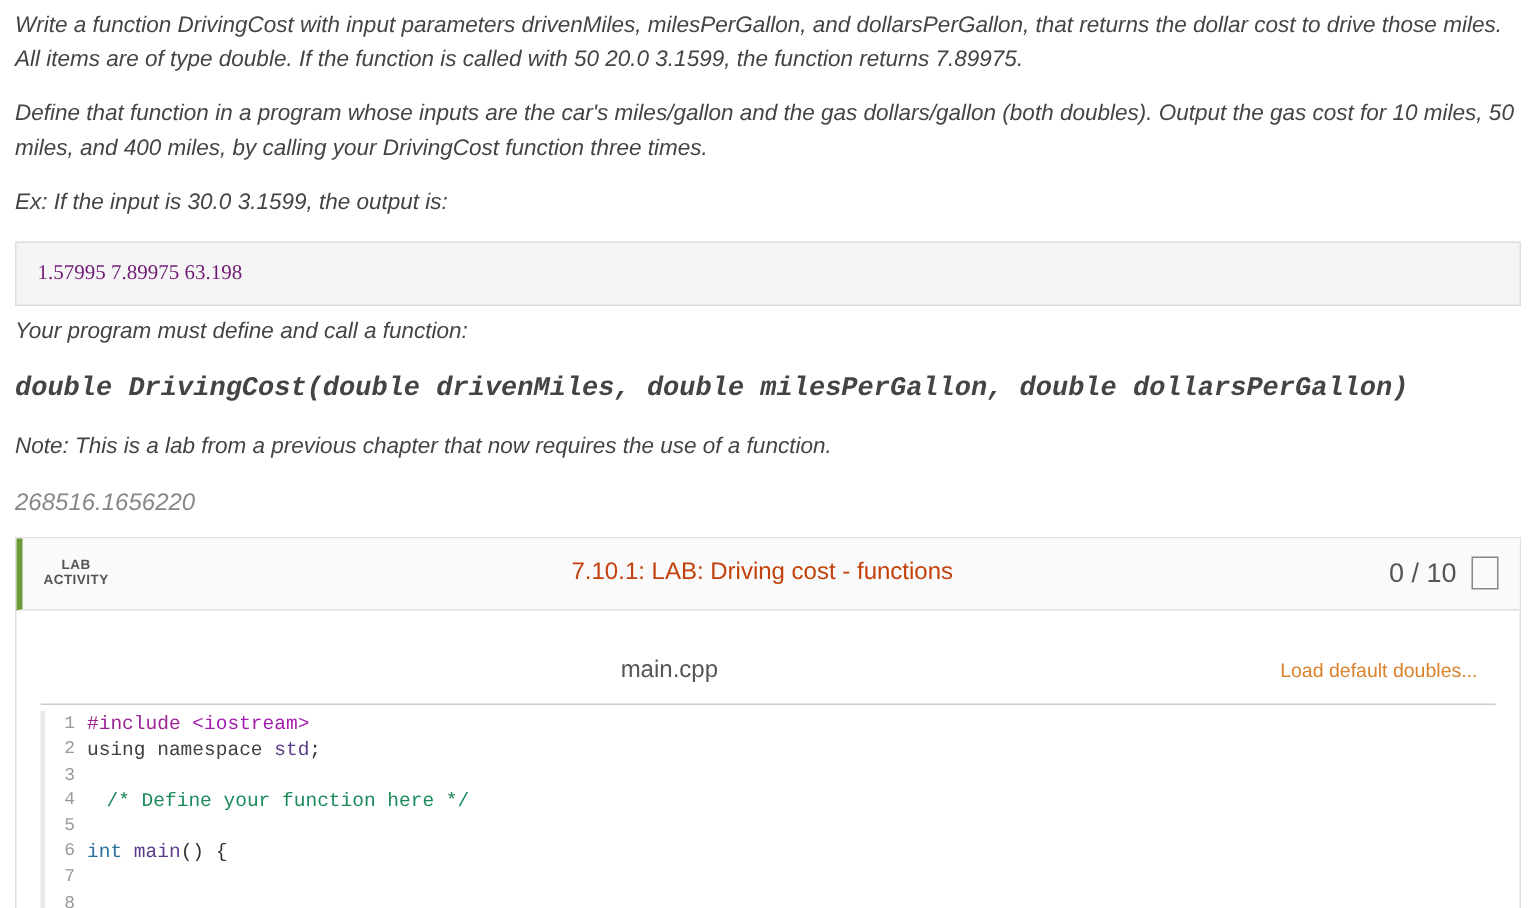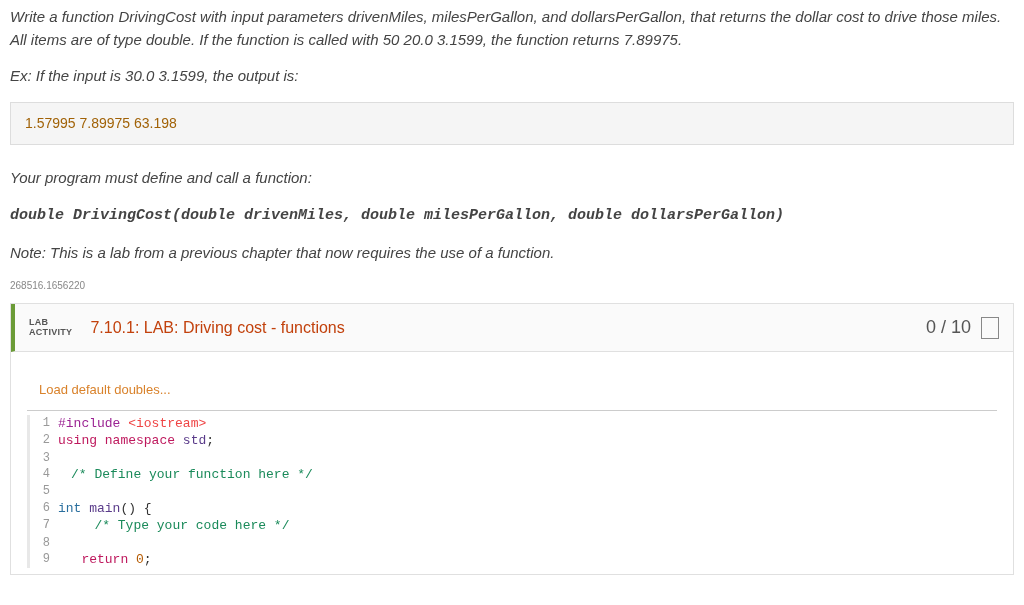--- a/index.html
+++ b/index.html
@@ -1,67 +1,69 @@
 <!DOCTYPE html>
 <html><head>
 <meta charset="utf-8">
 <style>
 * { margin: 0; padding: 0; box-sizing: border-box; }
 body { font-family: -apple-system, BlinkMacSystemFont, 'Segoe UI', Helvetica, Arial, sans-serif; font-size: 15px; color: #333; line-height: 1.5; padding: 6px 10px; background: #fff; }
 .instructions p { margin-bottom: 14px; color: #444; font-weight: 300; font-style: italic; }
-.code-output { background: #f5f5f5; border: 1px solid #ddd; padding: 10px 14px; font-family: Liberation Sans, sans-serif; font-size: 14px; margin-bottom: 22px; color: #a16207; }
-.mono { font-family: 'Courier New', monospace; font-weight: bold; font-size: 15px; text-align: right; }
-.small-id { font-size: 10px; color: #888; margin-top: 6px; margin-bottom: 10px; }
+.code-output { background: #f5f5f5; border: 1px solid #ddd; padding: 10px 14px; font-family: Liberation Serif, serif; font-size: 14px; margin-bottom: 6px; color: #701a75; }
+.mono { font-family: 'Courier New', monospace; font-weight: bold; font-size: 18px; text-align: right; }
+.small-id { font-size: 16px; color: #888; margin-top: 6px; margin-bottom: 10px; font-style: italic; }
 .activity-box { border: 1px solid #e0e0e0; margin-top: 8px; }
-.activity-header { display: flex; align-items: center; border-left: 4px solid #6b9b37; padding: 10px 14px; background: #fafafa; border-bottom: 1px solid #e0e0e0; }
+.activity-header { display: flex; align-items: center; border-left: 4px solid #6b9b37; padding: 10px 14px; background: #fafafa; border-bottom: 1px solid #e0e0e0; text-align: center; }
 .lab-label { font-size: 9px; font-weight: bold; color: #555; line-height: 1.1; margin-right: 18px; letter-spacing: 0.3px; }
 .activity-title { font-size: 16px; color: #c2410c; flex: 1; font-weight: 300; }
 .score { font-size: 18px; color: #555; margin-right: 10px; }
 .score-box { width: 18px; height: 22px; border: 1.5px solid #888; display: inline-block; vertical-align: middle; }
 .activity-body { padding: 20px 16px 6px; }
 .file-bar { display: flex; align-items: center; padding: 8px 12px 10px; border-bottom: 1px solid #ccc; }
 .filename { flex: 1; text-align: center; font-size: 16px; color: #555; }
 .load-template { color: #d9822b; font-size: 13px; cursor: pointer; font-weight: 300; }
 .editor { border-left: 3px solid #e8e8e8; margin-top: 4px; font-family: Menlo, Consolas, 'Courier New', monospace; font-size: 13px; }
 .editor-line { display: flex; line-height: 1.35; }
 .gutter { width: 28px; text-align: right; padding-right: 8px; color: #999; user-select: none; font-size: 12px; }
 .code { white-space: pre; }
 .tok-pre { color: #9b2393; }
-.tok-kw { color: #be185d; }
-.tok-str { color: #ef4444; }
+.tok-kw { color: #404040; }
+.tok-str { color: #a21caf; }
 .tok-type { color: #2a6f9e; text-align: right; }
 .tok-id { color: #5a3b8a; }
 .tok-com { color: #1a8a5a; margin-left: 13px; }
 .tok-num { color: #b55a00; }
 </style>
 </head>
 <body>
 
 <div class="instructions">
   <p>Write a function DrivingCost with input parameters drivenMiles, milesPerGallon, and dollarsPerGallon, that returns the dollar cost to drive those miles. All items are of type double. If the function is called with 50 20.0 3.1599, the function returns 7.89975.</p>
+  <p>Define that function in a program whose inputs are the car's miles/gallon and the gas dollars/gallon (both doubles). Output the gas cost for 10 miles, 50 miles, and 400 miles, by calling your DrivingCost function three times.</p>
   <p>Ex: If the input is 30.0 3.1599, the output is:</p>
   <div class="code-output">1.57995 7.89975 63.198</div>
   <p>Your program must define and call a function:</p>
   <p><span class="mono">double DrivingCost(double drivenMiles, double milesPerGallon, double dollarsPerGallon)</span></p>
   <p>Note: This is a lab from a previous chapter that now requires the use of a function.</p>
   <div class="small-id">268516.1656220</div>
 </div>
 
 <div class="activity-box">
   <div class="activity-header">
     <div class="lab-label">
       <div>LAB</div>
       <div>ACTIVITY</div>
     </div>
     <div class="activity-title">7.10.1: LAB: Driving cost - functions</div>
     <div class="score">0 / 10</div>
     <span class="score-box"></span>
   </div>
   <div class="activity-body">
     <div class="file-bar">
+      <div class="filename">main.cpp</div>
       <div class="load-template">Load default doubles...</div>
     </div>
     <div class="editor" id="editor">
         <div class="editor-line">
           <div class="gutter">1</div>
           <div class="code"><span class="tok-pre">#include </span><span class="tok-str">&lt;iostream&gt;</span></div>
         </div>
         <div class="editor-line">
           <div class="gutter">2</div>
           <div class="code"><span class="tok-kw">using </span><span class="tok-kw">namespace </span><span class="tok-id">std</span><span>;</span></div>
@@ -77,21 +79,21 @@
         <div class="editor-line">
           <div class="gutter">5</div>
           <div class="code"><span></span></div>
         </div>
         <div class="editor-line">
           <div class="gutter">6</div>
           <div class="code"><span class="tok-type">int </span><span class="tok-id">main</span><span>() {</span></div>
         </div>
         <div class="editor-line">
           <div class="gutter">7</div>
-          <div class="code"><span>   </span><span class="tok-com">/* Type your code here */</span></div>
+          <div class="code"><span>   </span></div>
         </div>
         <div class="editor-line">
           <div class="gutter">8</div>
           <div class="code"><span></span></div>
         </div>
         <div class="editor-line">
           <div class="gutter">9</div>
           <div class="code"><span>   </span><span class="tok-kw">return </span><span class="tok-num">0</span><span>;</span></div>
         </div>
       </div>

